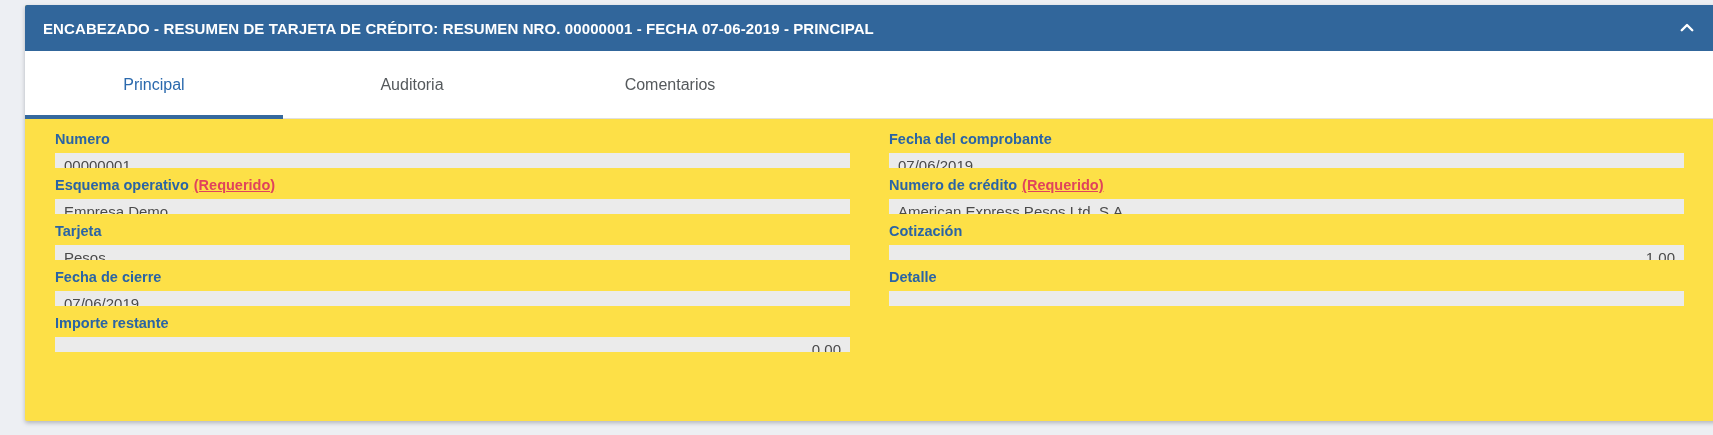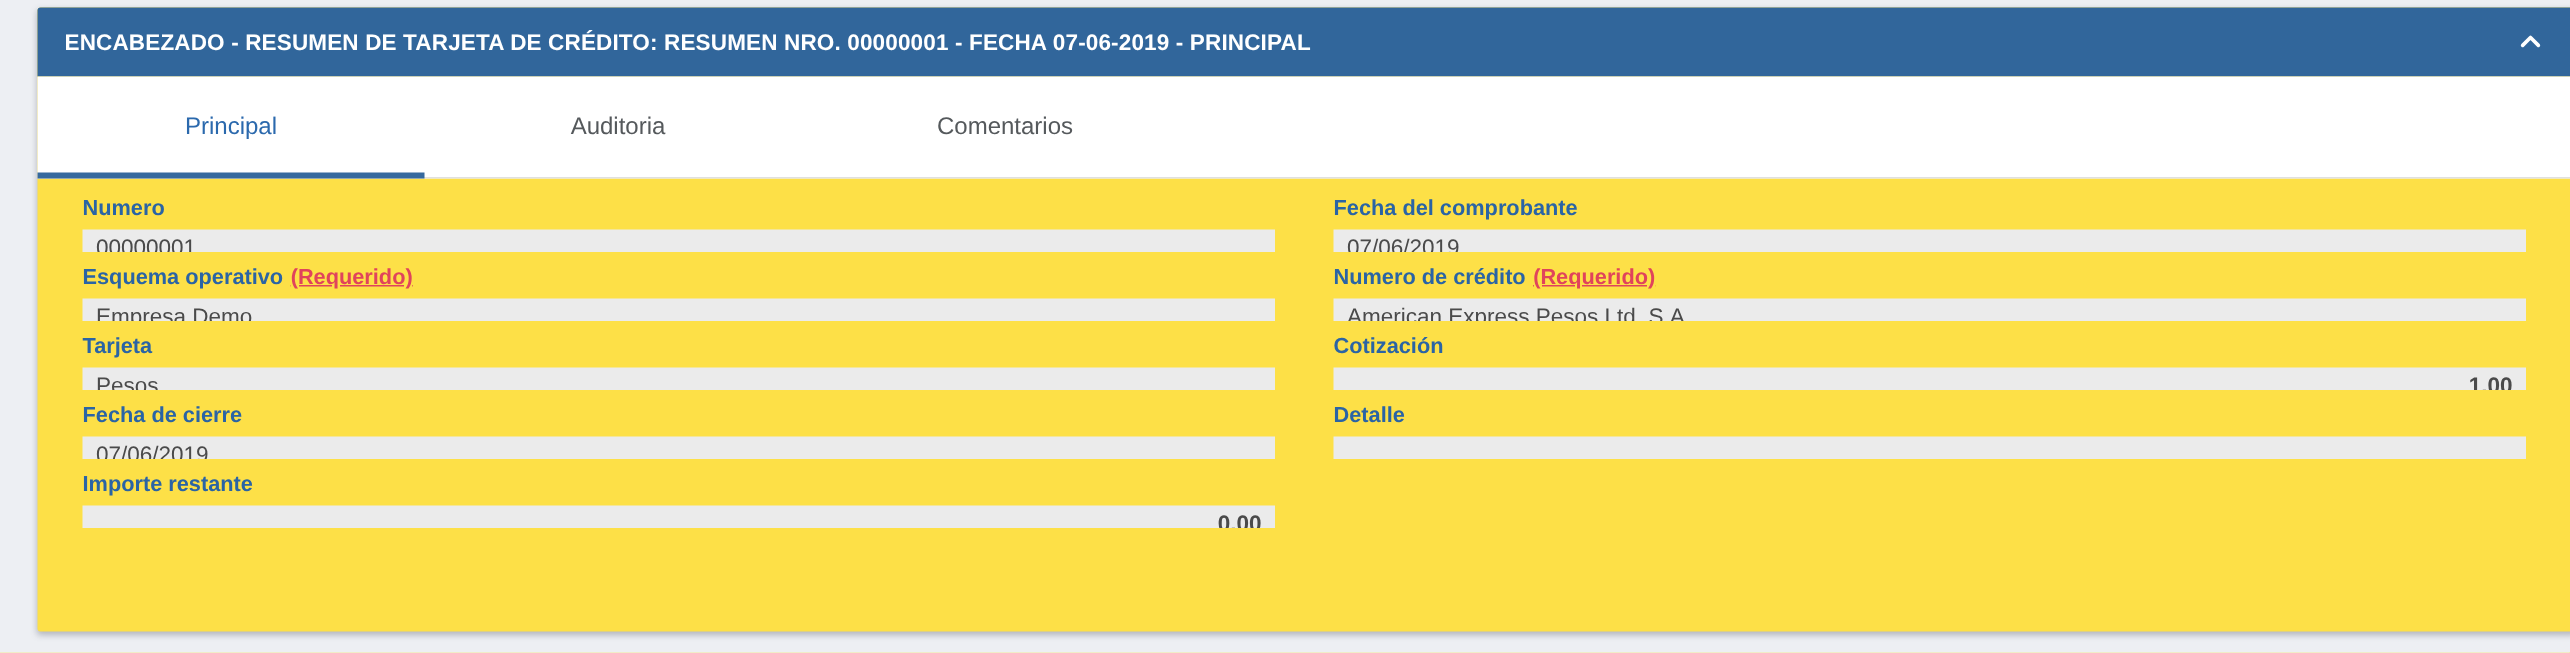--- a/index.html
+++ b/index.html
@@ -93,21 +93,21 @@
     height: 15px;
     line-height: 25px;
     background: #EBEBEB;
     border: none;
     padding: 0 9px;
     font-size: 15px;
     color: #4A4A4A;
     white-space: nowrap;
     overflow: hidden;
   }
-  .fvalue.num { text-align: right; font-weight: bold; }
+  .fvalue.num { text-align: right; }
 </style>
 </head>
 <body>
 
 <div class="panel">
 
   <div class="hdr">
     <span class="hdr-title">ENCABEZADO - RESUMEN DE TARJETA DE CRÉDITO: RESUMEN NRO. 00000001 - FECHA 07-06-2019 - PRINCIPAL</span>
     <span class="hdr-spacer"></span>
     <span class="chev">

